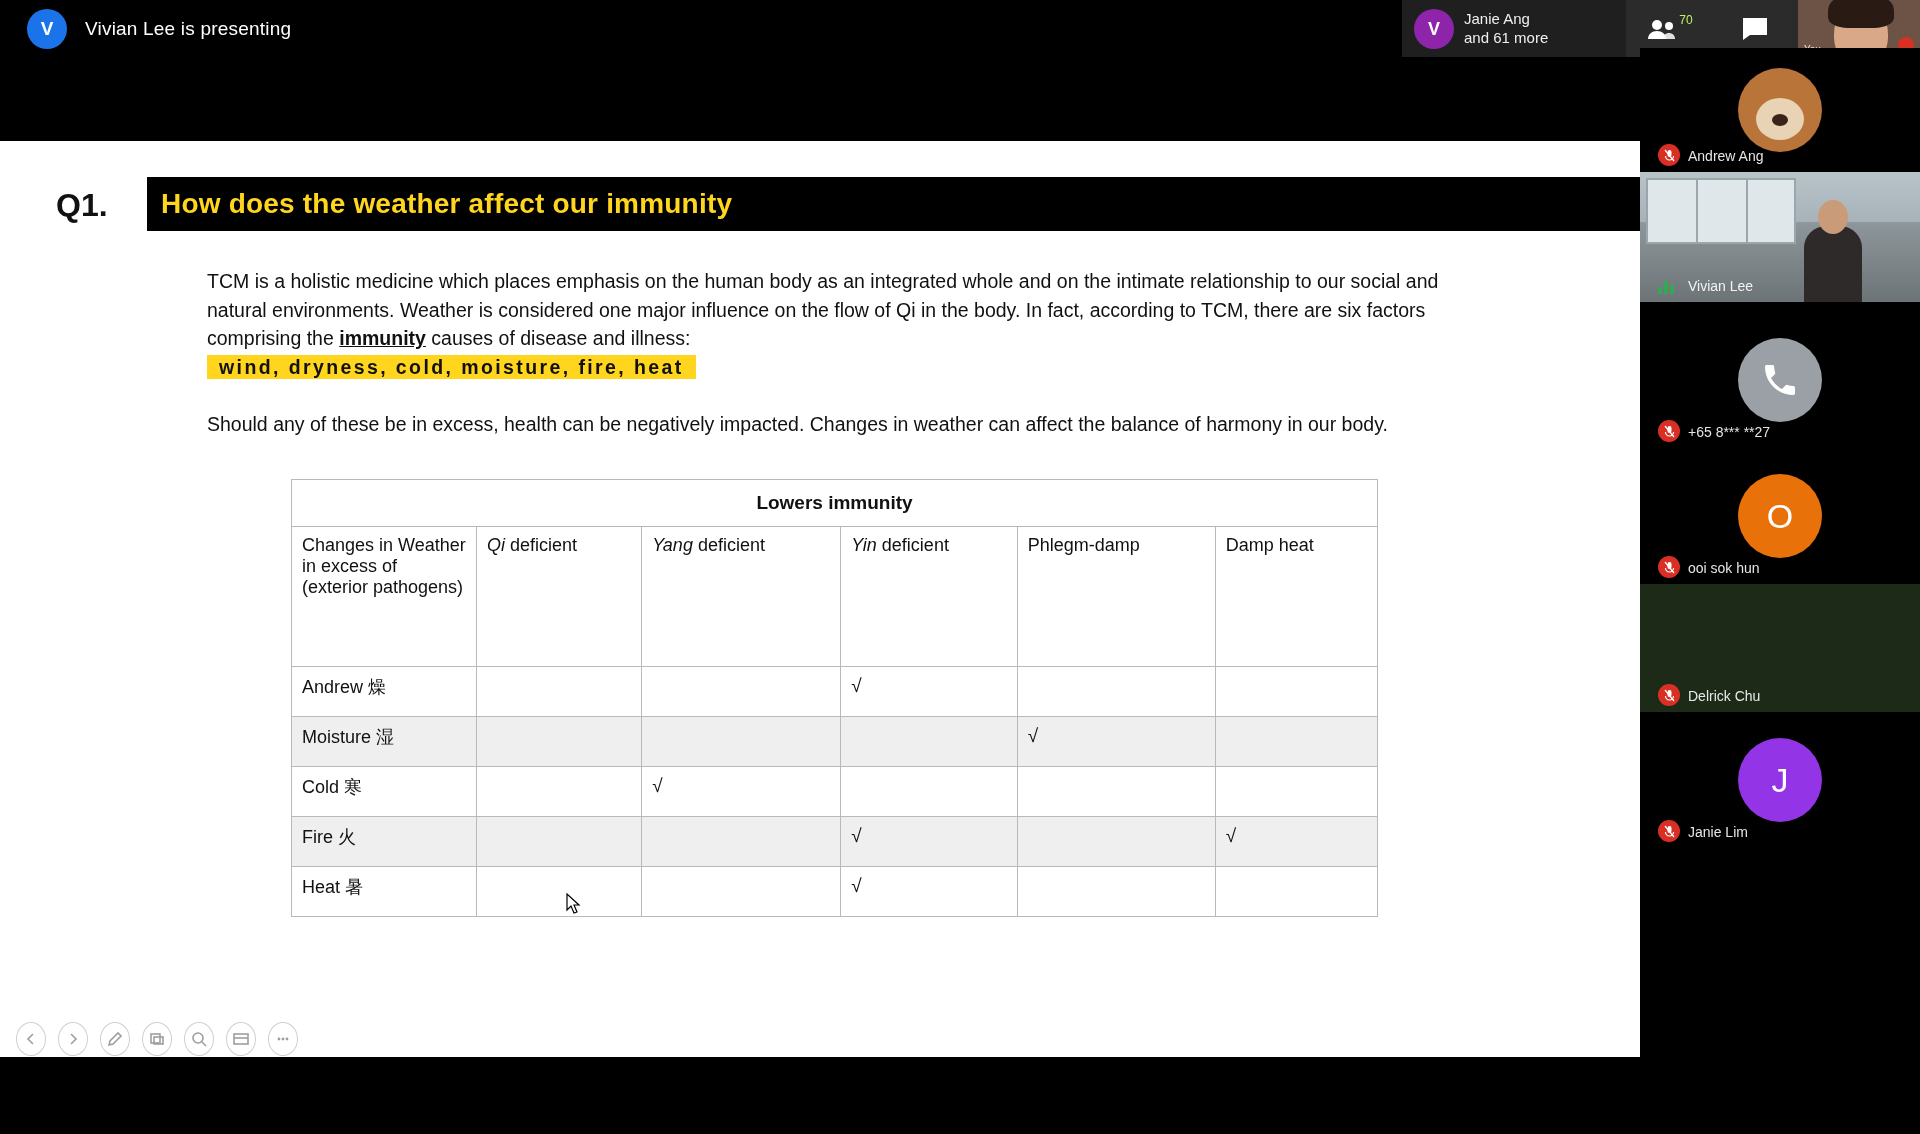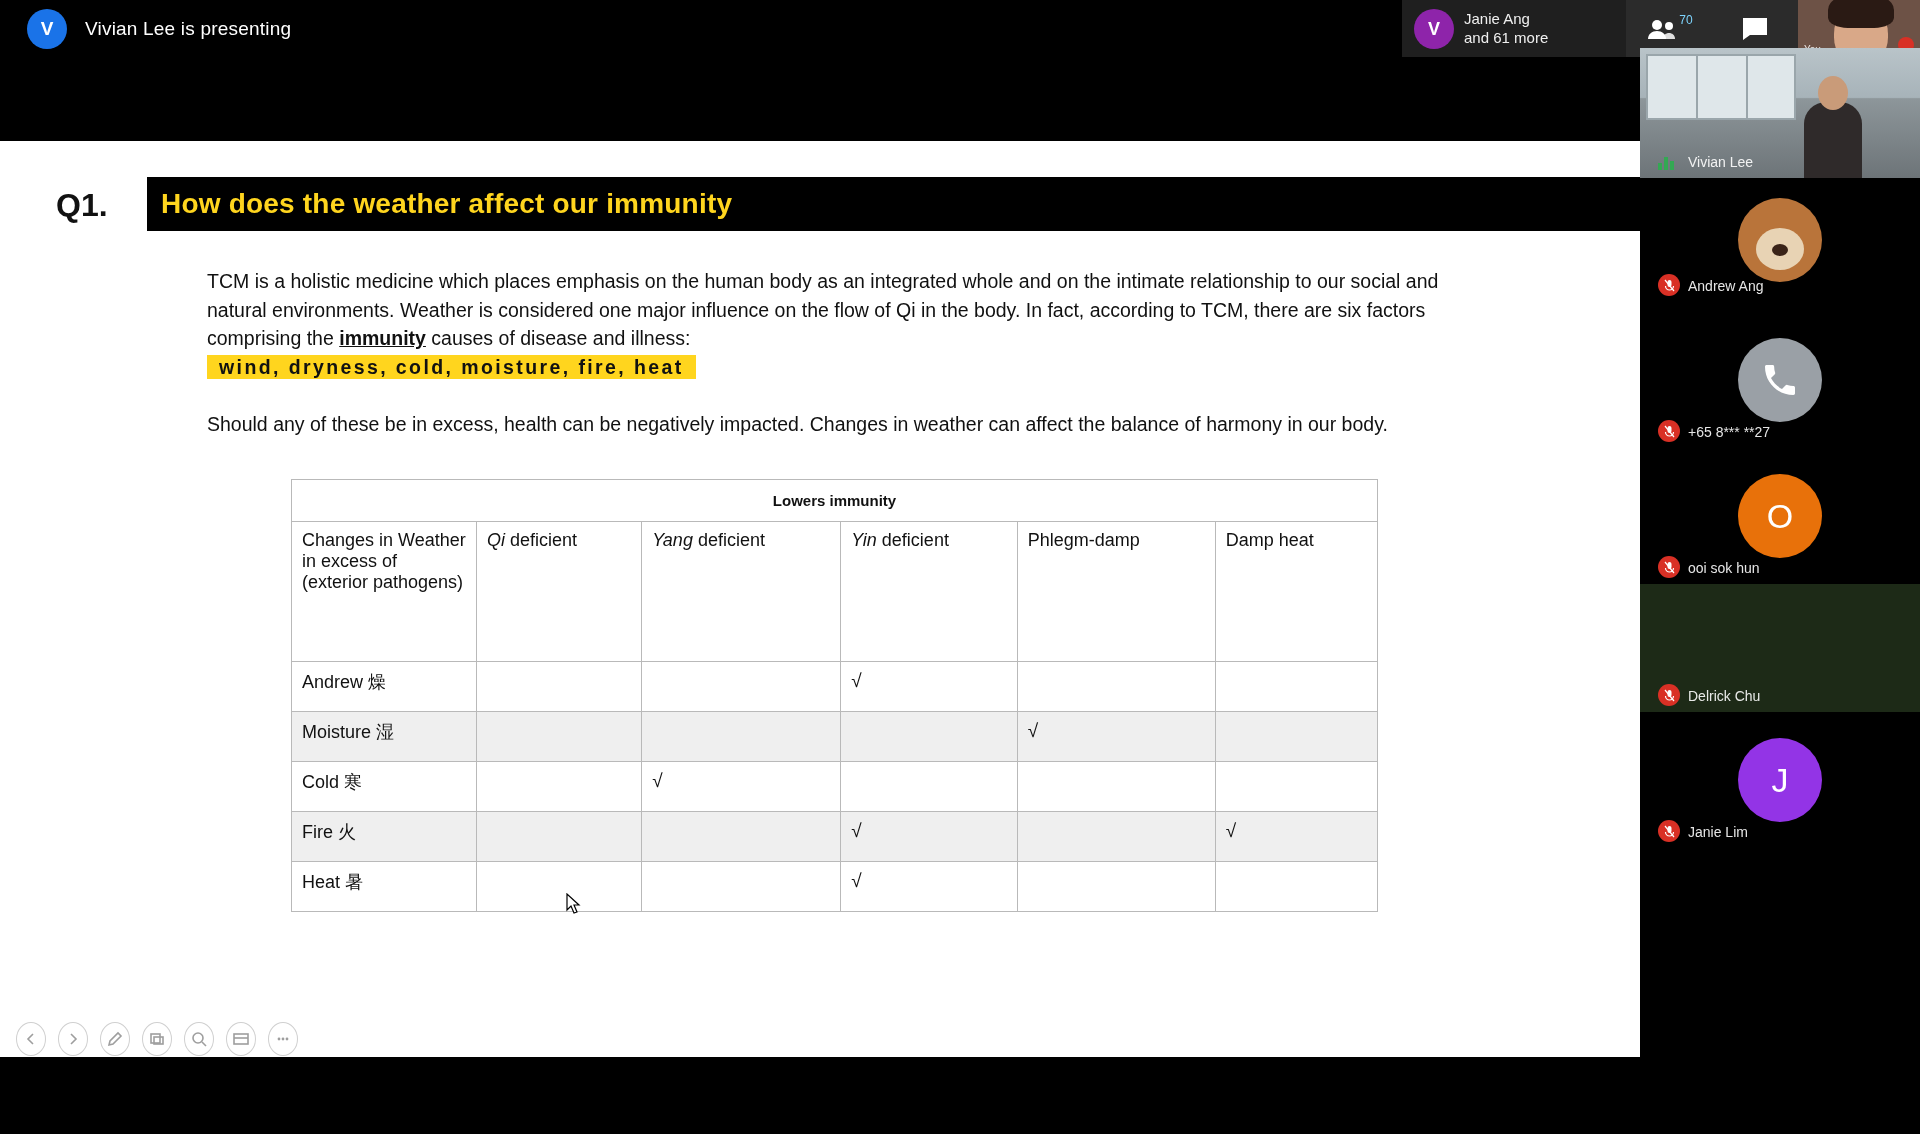--- a/index.html
+++ b/index.html
@@ -42,21 +42,21 @@
   #speaker-chip .chip-sub { font-size: 15px; opacity: .93; }
 
   
   #people-btn, #chat-btn {
     position: absolute; top: 0; height: 57px; width: 86px;
     background: #2b2b2b; display: flex; align-items: center; justify-content: center;
   }
   #people-btn { left: 1626px; }
   #chat-btn  { left: 1712px; }
   #people-btn .cnt {
-    color: #7dd3fc; font-size: 12px; position: relative; top: -9px; left: 2px;
+    color: #bef264; font-size: 12px; position: relative; top: -9px; left: 2px;
   }
   .ico { fill: #fff; }
 
   
   #self-tile {
     position: absolute; top: 0; left: 1798px; width: 122px; height: 57px;
     background: #6d5246; overflow: hidden;
   }
   #self-tile .selfface {
     position: absolute; top: 2px; left: 36px; width: 54px; height: 64px;
@@ -111,21 +111,21 @@
 
   
   #tcm-table {
     position: absolute; left: 291px; top: 338px; width: 1087px;
     border-collapse: collapse; font-size: 18px; color: #111;
   }
   #tcm-table th, #tcm-table td {
     border: 1px solid #b9b9b9; padding: 8px 10px; vertical-align: top; text-align: left;
     font-weight: normal;
   }
-  #tcm-table .tbl-title { text-align: center; font-weight: bold; padding: 12px; font-size: 15px; }
+  #tcm-table .tbl-title { text-align: center; font-weight: bold; padding: 12px; font-size: 19px; }
   #tcm-table tbody tr:nth-child(odd) td { background: #fff; }
   #tcm-table tbody tr:nth-child(even) td { background: #efefef; }
   #tcm-table tbody tr td:first-child { width: 185px; }
   #tcm-table .hrow td { height: 140px; vertical-align: top; }
   #tcm-table .it { font-style: italic; }
   #tcm-table td.mark { font-size: 19px; }
   #tcm-table tbody tr.drow td { height: 50px; }
 
   
   #slide-toolbar {
@@ -375,44 +375,44 @@
       </div>
 
       <svg id="cursor" viewBox="0 0 16 22">
         <path d="M1 1 L1 17 L5 13 L8 20 L11 19 L8 12 L13 12 Z" fill="#fff" stroke="#000" stroke-width="1.2"></path>
       </svg>
     </div>
   </div>
 
   <div id="rail">
 
+    <div class="tile" id="tile-andrew">
+      <div class="dog"></div>
+      <div class="mic">
+        <svg width="11" height="13" viewBox="0 0 11 13">
+            <rect x="3.5" y="1" width="4" height="7" rx="2"></rect>
+            <path d="M1.5 7a4 4 0 0 0 8 0" fill="none" stroke="#fff" stroke-width="1.2"></path>
+            <path d="M1 1 L10 12" stroke="#fff" stroke-width="1.2"></path>
+          </svg>
+      </div>
+      <div class="name">Andrew Ang</div>
+    </div>
+
     <div class="tile" id="tile-vivian">
       <div class="room"></div>
       <div class="win"></div>
       <div class="person"></div>
       <div class="eq">
         <i style="height:7px"></i>
           <i style="height:13px"></i>
           <i style="height:9px"></i>
       </div>
       <div class="name">Vivian Lee</div>
     </div>
 
-    <div class="tile" id="tile-andrew">
-      <div class="dog"></div>
-      <div class="mic">
-        <svg width="11" height="13" viewBox="0 0 11 13">
-            <rect x="3.5" y="1" width="4" height="7" rx="2"></rect>
-            <path d="M1.5 7a4 4 0 0 0 8 0" fill="none" stroke="#fff" stroke-width="1.2"></path>
-            <path d="M1 1 L10 12" stroke="#fff" stroke-width="1.2"></path>
-          </svg>
-      </div>
-      <div class="name">Andrew Ang</div>
-    </div>
-
     <div class="tile" id="tile-phone">
       <div class="circ">
         <svg width="40" height="40" viewBox="0 0 24 24" fill="#ffffff">
             <path d="M6.6 10.8c1.4 2.8 3.8 5.1 6.6 6.6l2.2-2.2c.3-.3.7-.4 1-.2 1.2.4 2.4.6 3.6.6.6 0 1 .4 1 1V20c0 .6-.4 1-1 1C10.6 21 3 13.4 3 4c0-.6.4-1 1-1h3.5c.6 0 1 .4 1 1 0 1.3.2 2.5.6 3.6.1.3 0 .7-.2 1l-2.3 2.2z"></path>
           </svg>
       </div>
       <div class="mic">
         <svg width="11" height="13" viewBox="0 0 11 13">
             <rect x="3.5" y="1" width="4" height="7" rx="2"></rect>
             <path d="M1.5 7a4 4 0 0 0 8 0" fill="none" stroke="#fff" stroke-width="1.2"></path>

